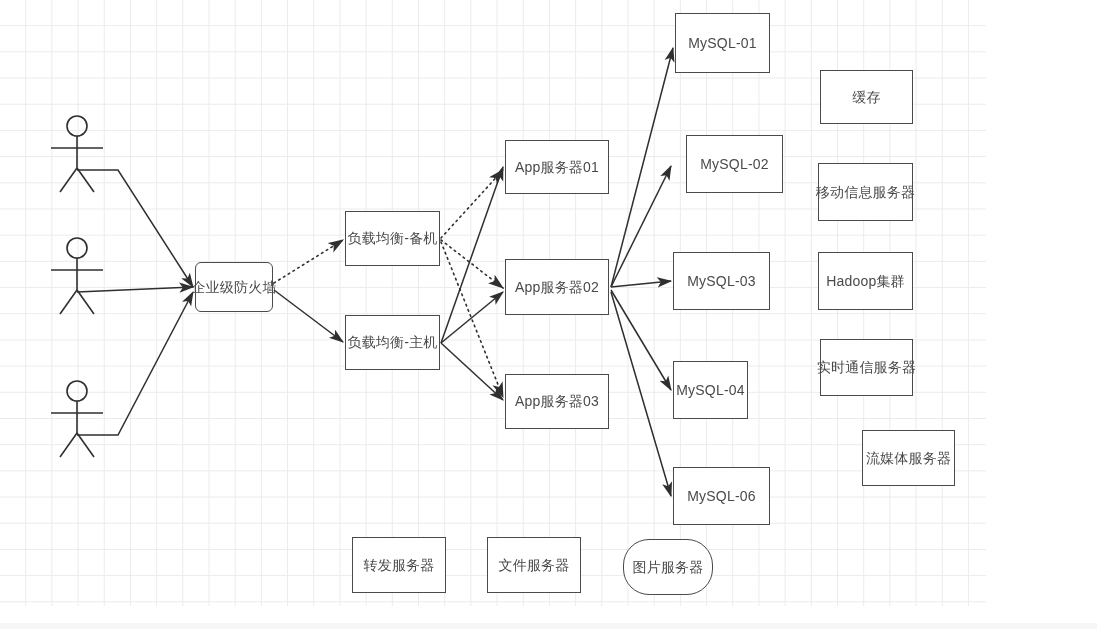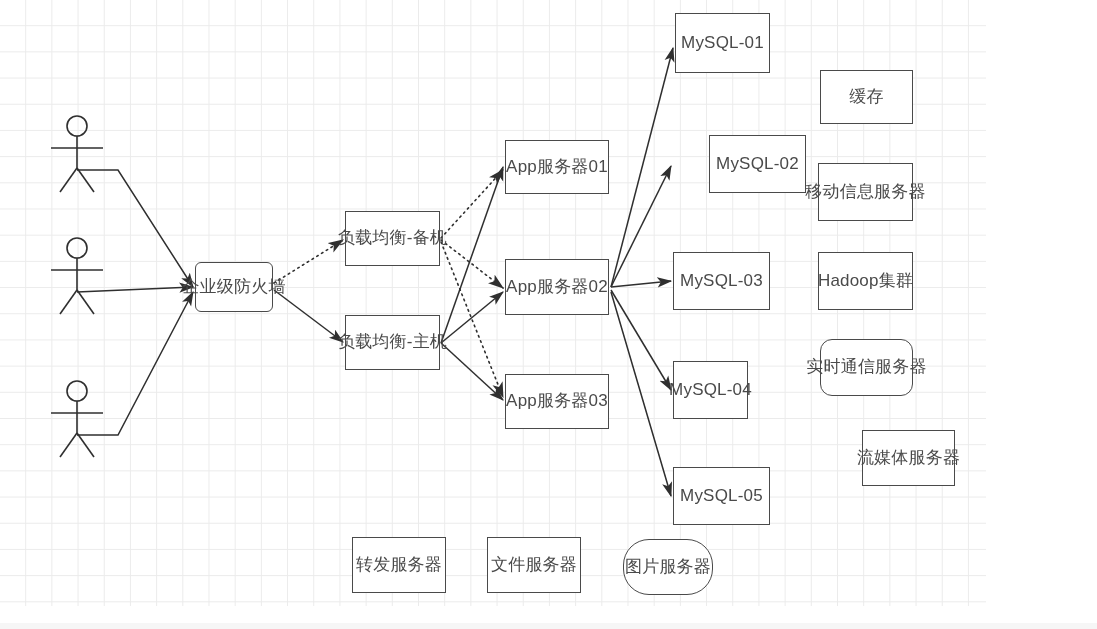--- a/index.html
+++ b/index.html
@@ -52,21 +52,21 @@
   }
   .node {
     position: absolute;
     box-sizing: border-box;
     background: #ffffff;
     border: 1.6px solid #4a4a4a;
     display: flex;
     align-items: center;
     justify-content: center;
     color: #4a4a4a;
-    font-size: 17px;
+    font-size: 14px;
     line-height: 1.2;
     text-align: center;
     letter-spacing: .2px;
     white-space: nowrap;
   }
   .node .label {
     display: block;
   }
   .actor {
     position: absolute;
@@ -166,49 +166,49 @@
   </div>
 
   <div class="node" style="left:505px; top:374px; width:104px; height:55px;">
     <span class="label">App服务器03</span>
   </div>
 
   <div class="node" style="left:675px; top:13px; width:95px; height:60px;">
     <span class="label">MySQL-01</span>
   </div>
 
-  <div class="node" style="left:709px; top:135px; width:97px; height:58px;">
+  <div class="node" style="left:686px; top:135px; width:97px; height:58px;">
     <span class="label">MySQL-02</span>
   </div>
 
   <div class="node" style="left:673px; top:252px; width:97px; height:58px;">
     <span class="label">MySQL-03</span>
   </div>
 
   <div class="node" style="left:673px; top:361px; width:75px; height:58px;">
     <span class="label">MySQL-04</span>
   </div>
 
   <div class="node" style="left:673px; top:467px; width:97px; height:58px;">
-    <span class="label">MySQL-05</span>
+    <span class="label">MySQL-06</span>
   </div>
 
   <div class="node" style="left:820px; top:70px; width:93px; height:54px;">
     <span class="label">缓存</span>
   </div>
 
   <div class="node" style="left:818px; top:163px; width:95px; height:58px;">
     <span class="label">移动信息服务器</span>
   </div>
 
   <div class="node" style="left:818px; top:252px; width:95px; height:58px;">
     <span class="label">Hadoop集群</span>
   </div>
 
-  <div class="node" style="left:820px; top:339px; width:93px; height:57px;border-radius:12px;">
+  <div class="node" style="left:820px; top:339px; width:93px; height:57px;">
     <span class="label">实时通信服务器</span>
   </div>
 
   <div class="node" style="left:822px; top:430px; width:93px; height:56px;margin-left:40px;">
     <span class="label">流媒体服务器</span>
   </div>
 
   <div class="node" style="left:352px; top:537px; width:94px; height:56px;">
     <span class="label">转发服务器</span>
   </div>

